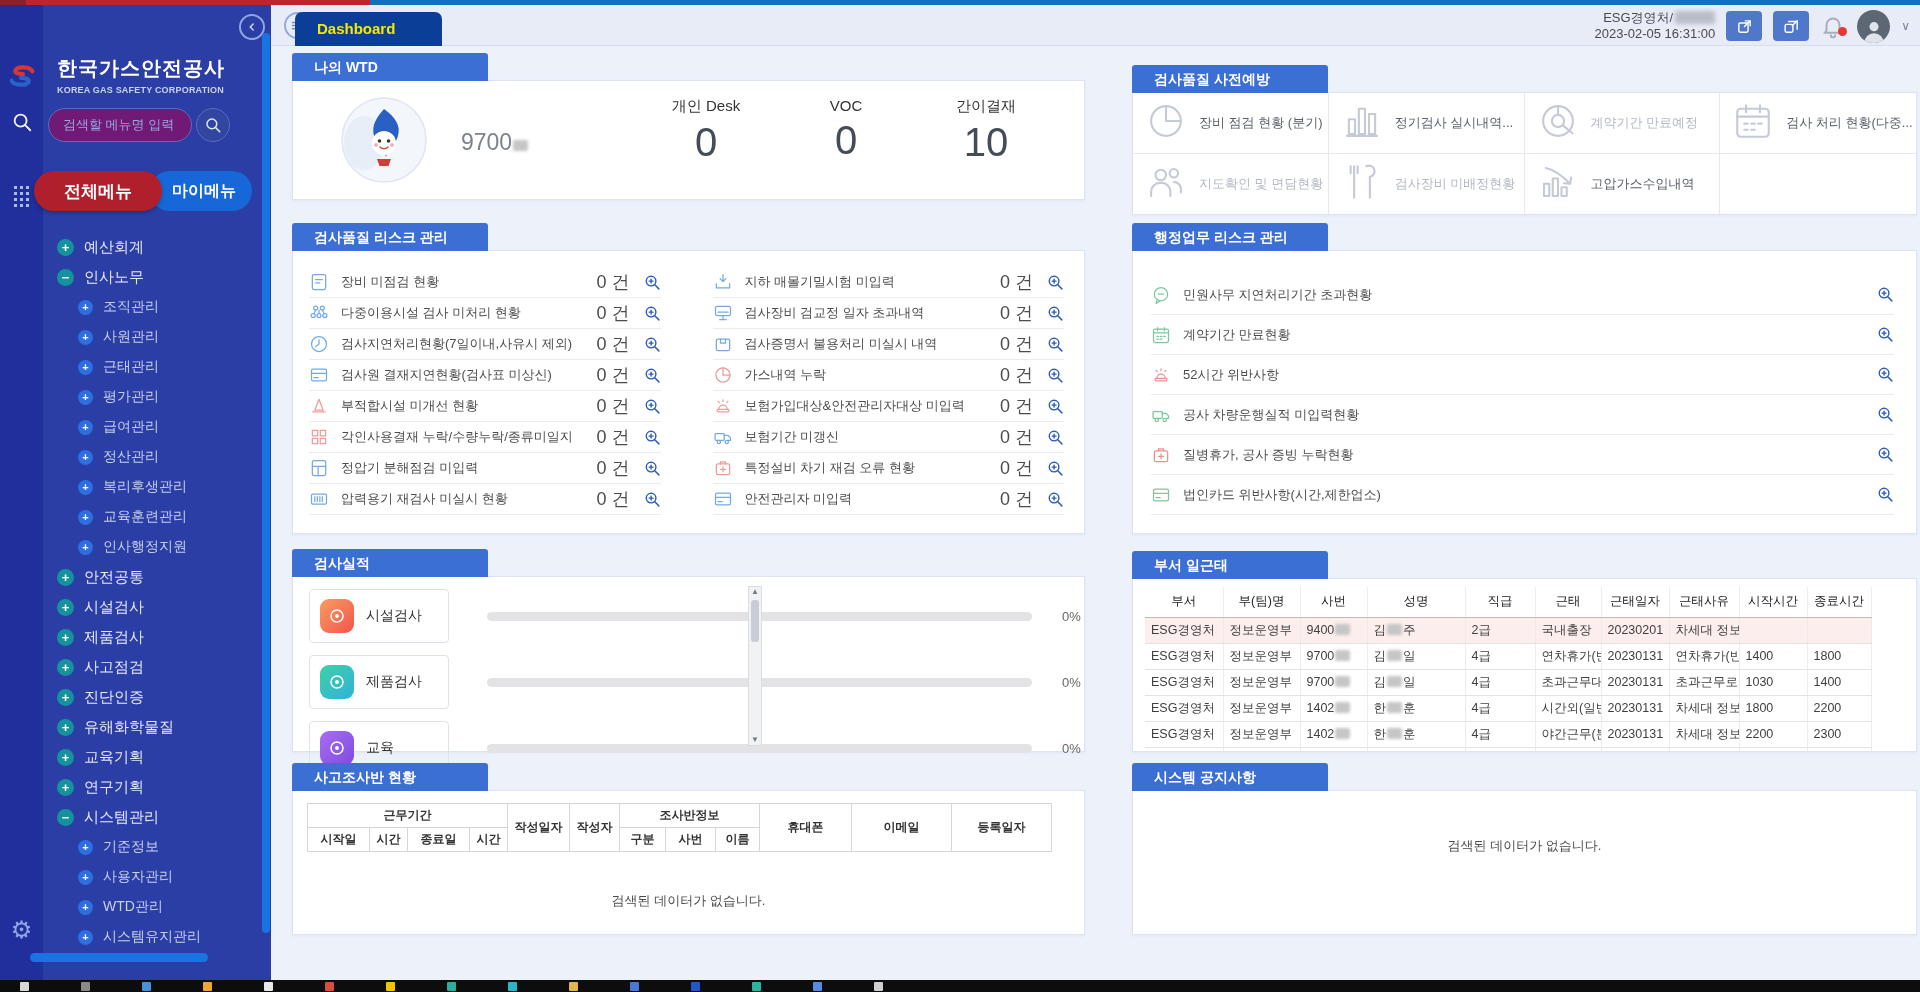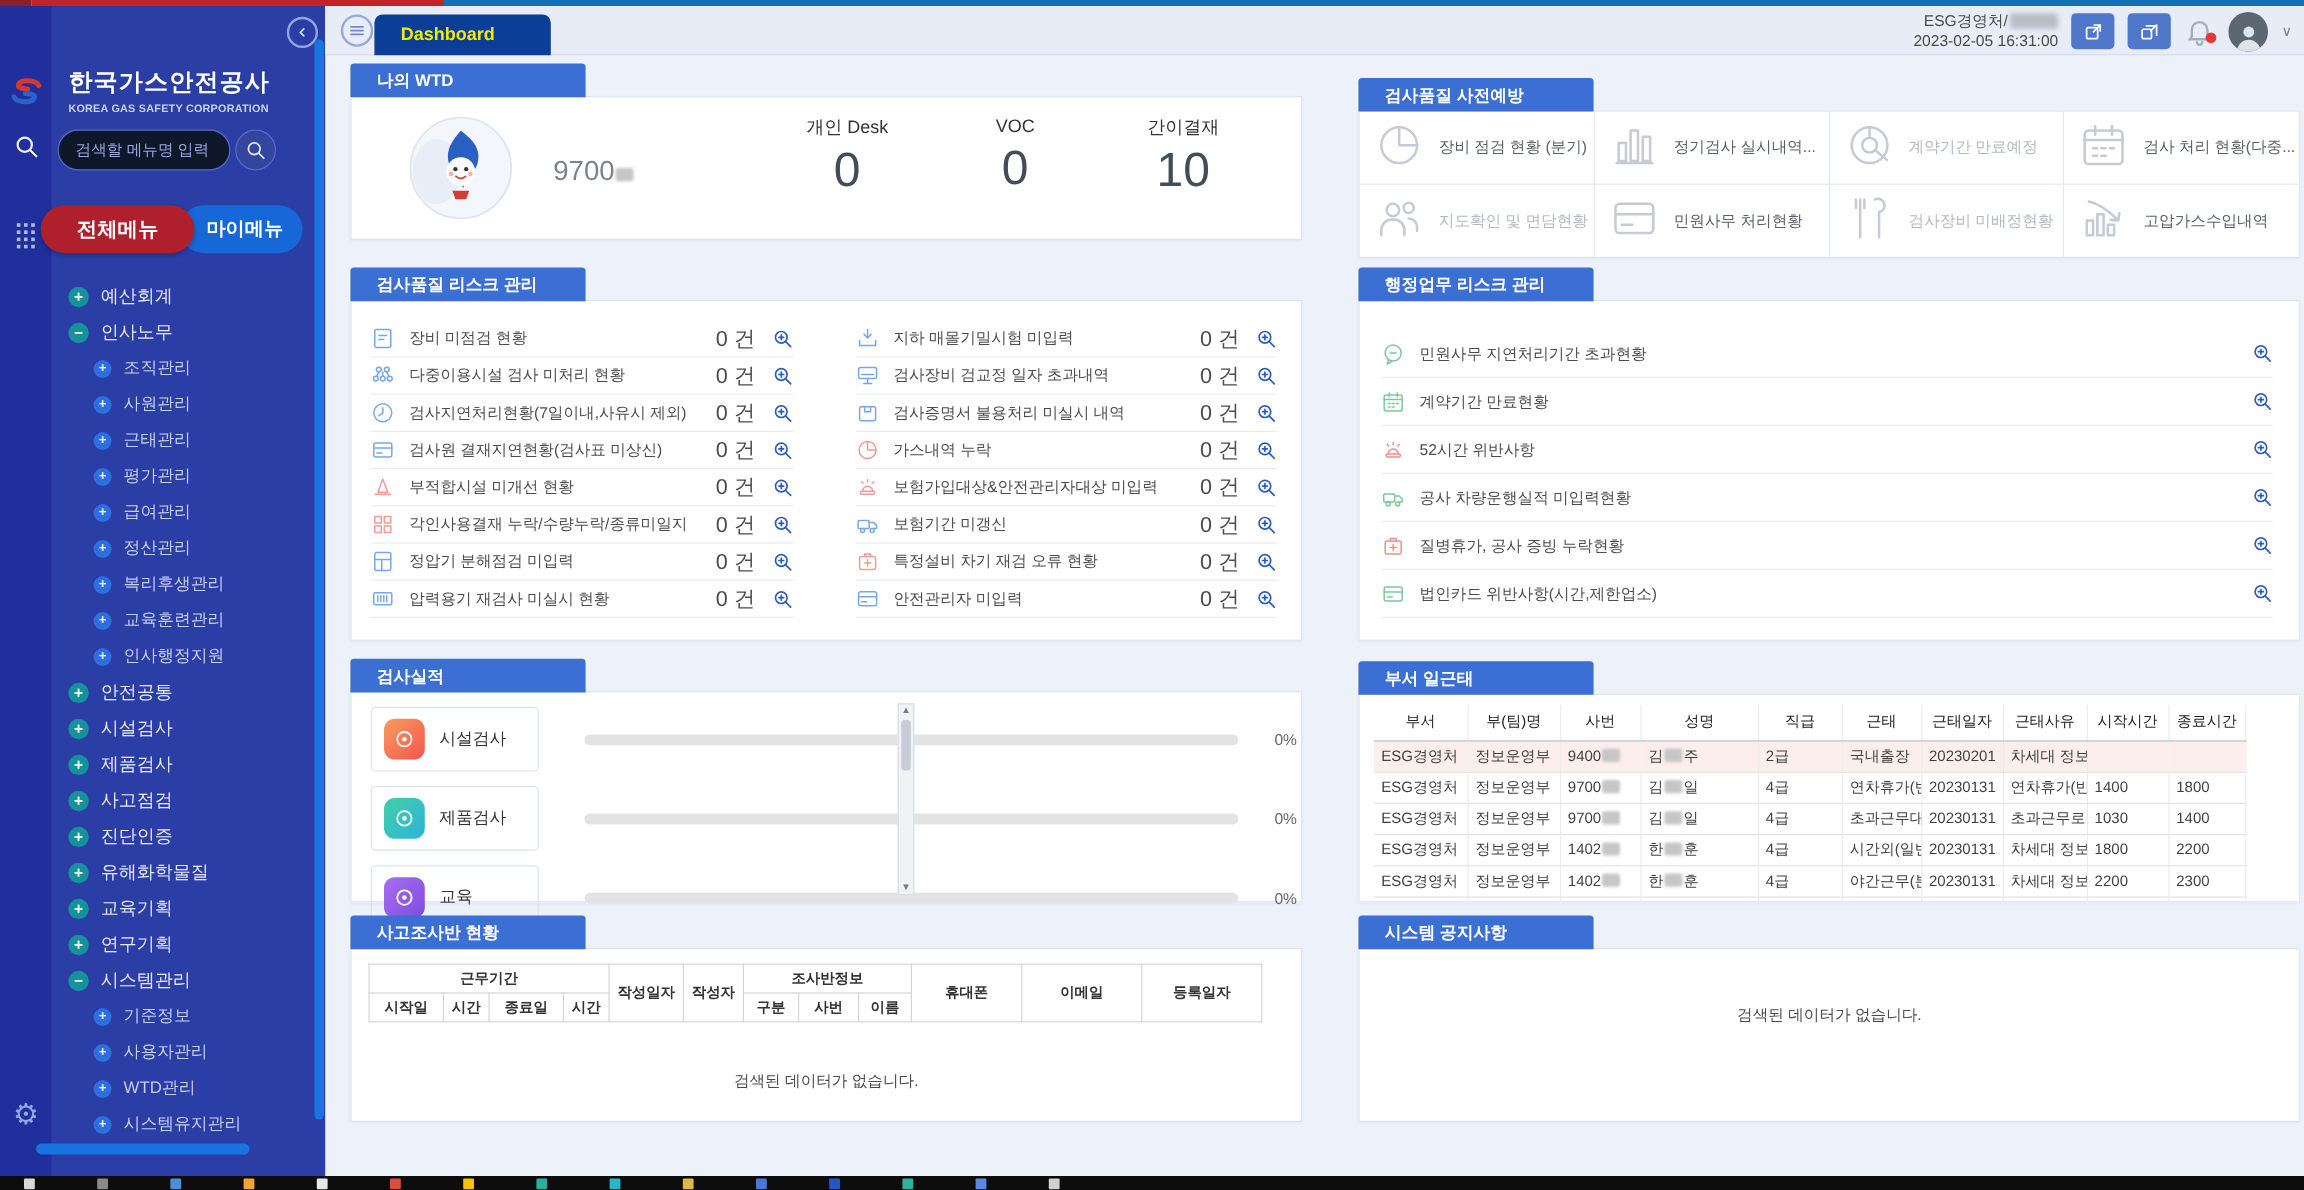--- a/index.html
+++ b/index.html
@@ -13,39 +13,39 @@
   .strip.blu{left:370px;width:1550px;background:#1170b8}
 
   
   #sidebar{position:absolute;left:0;top:5px;width:271px;height:975px;background:#2b3ea6;overflow:hidden}
   #rail{position:absolute;left:0;top:0;width:43px;height:100%;background:#202f9c}
   .rail-ic{position:absolute;left:0;width:43px;text-align:center}
   #collapse-btn{position:absolute;right:6px;top:9px;width:26px;height:26px;border-radius:50%;border:2px solid #8fa6e0;color:#cdd9f5;display:flex;align-items:center;justify-content:center;cursor:pointer}
   #logo-text{position:absolute;left:57px;top:50px;color:#fff}
   #logo-text .t1{font-size:20px;font-weight:bold;letter-spacing:1px}
   #logo-text .t2{font-size:9px;color:#c8d2f2;margin-top:3px;letter-spacing:.2px;font-weight:bold}
-  #search-box{position:absolute;left:48px;top:103px;width:144px;height:34px;border-radius:17px;background:#0f172a;border:1px solid #5a6bc4;color:#9aa8e0;font-size:13px;padding:0 14px;display:flex;align-items:center;overflow:hidden;white-space:nowrap}
+  #search-box{position:absolute;left:48px;top:103px;width:144px;height:34px;border-radius:17px;background:#701a75;border:1px solid #5a6bc4;color:#9aa8e0;font-size:13px;padding:0 14px;display:flex;align-items:center;overflow:hidden;white-space:nowrap}
   #search-btn{position:absolute;left:196px;top:103px;width:34px;height:34px;border-radius:50%;background:#32459f;border:1px solid #5a6bc4;display:flex;align-items:center;justify-content:center}
   .side-tab{position:absolute;top:166px;height:40px;border-radius:20px;color:#fff;font-weight:bold;display:flex;align-items:center;justify-content:center}
   #tab-all{left:34px;width:128px;background:#b0202c;font-size:17px;z-index:2;box-shadow:0 2px 4px rgba(0,0,0,.25)}
   #tab-my{left:150px;width:102px;background:#1668d8;font-size:16px;z-index:1;justify-content:flex-end;padding-right:16px}
   #side-menu{position:absolute;left:0;top:227px;right:12px;bottom:30px;overflow:hidden}
   .m-item{display:flex;align-items:center;height:30px;cursor:pointer;white-space:nowrap}
   .m-item.lv1{padding-left:57px;color:#e6e9f8;font-size:15px}
   .m-item.lv2{padding-left:78px;color:#c7cfec;font-size:14px}
   .m-ico{display:inline-flex;align-items:center;justify-content:center;border-radius:50%;color:#fff;margin-right:10px;font-weight:bold}
   .m-ico.teal{width:17px;height:17px;background:#15929c;font-size:13px;line-height:17px}
   .m-ico.blu2{width:15px;height:15px;background:#2e6fe0;font-size:11px;line-height:15px}
   #side-vscroll{position:absolute;right:1px;top:28px;width:8px;height:900px;background:#1973e0;border-radius:4px}
   #side-hscroll{position:absolute;left:30px;top:948px;width:178px;height:9px;background:#1973e0;border-radius:5px}
 
   
   #topbar{position:absolute;left:271px;top:5px;width:1649px;height:41px;background:#e8ecf7;border-bottom:1px solid #d7ddee}
   #hamburger{position:absolute;left:13px;top:7px;width:27px;height:27px;border-radius:50%;border:2px solid #96a9de;display:flex;align-items:center;justify-content:center}
-  #dash-tab{position:absolute;left:41px;top:7px;width:147px;height:34px;background:#0b3f97;border-radius:7px 7px 0 0;color:#f2ea00;font-weight:bold;font-size:15px;line-height:34px;padding-left:22px}
+  #dash-tab{position:absolute;left:24px;top:7px;width:147px;height:34px;background:#0b3f97;border-radius:7px 7px 0 0;color:#f2ea00;font-weight:bold;font-size:15px;line-height:34px;padding-left:22px}
   #user-area{position:absolute;right:10px;top:4px;height:34px;display:flex;align-items:center;gap:11px}
   #user-info{text-align:right;font-size:13px;color:#4a4a4a;line-height:16px}
   .hbtn{width:36px;height:30px;border-radius:4px;background:#4f78cb;display:flex;align-items:center;justify-content:center}
   #avatar{width:33px;height:33px;border-radius:50%;background:#5d6673;overflow:hidden;display:flex;align-items:flex-end;justify-content:center}
   .blurchip{display:inline-block;width:40px;height:13px;background:#b9bdc6;border-radius:2px;filter:blur(2px);vertical-align:-2px;margin-left:2px}
   .bmask{display:inline-block;width:15px;height:11px;background:#c6c6c6;border-radius:2px;filter:blur(1.5px);vertical-align:-1px;margin:0 1px}
 
   
   .panel{position:absolute;background:#fff;border:1px solid #dee3f0;box-shadow:0 1px 3px rgba(40,60,120,.06)}
   .ptab{position:absolute;top:-28px;left:-1px;width:196px;height:28px;line-height:28px;background:#3c6fd3;color:#fff;font-size:14px;font-weight:bold;padding-left:22px;border-radius:3px 3px 0 0;white-space:nowrap}
@@ -760,27 +760,20 @@
           <span class="plb">검사 처리 현황(다중...</span>
         </div>
         <div class="pcell muted">
           <span class="pic"><svg width="42" height="42" viewBox="0 0 24 24" fill="none" stroke="#c5cad6" stroke-width="1.2" stroke-linecap="round" stroke-linejoin="round">
               <circle cx="9" cy="8" r="3"></circle>
               <circle cx="16.5" cy="7" r="2.4"></circle>
               <path d="M3.5 20v-2.5a5 5 0 015-5h1a5 5 0 015 5V20"></path>
               <path d="M16.5 12a4 4 0 014 4v2"></path>
             </svg></span>
           <span class="plb">지도확인 및 면담현황</span>
-        </div>
-        <div class="pcell">
-          <span class="pic"><svg width="42" height="42" viewBox="0 0 24 24" fill="none" stroke="#c5cad6" stroke-width="1.2" stroke-linecap="round" stroke-linejoin="round">
-              <rect x="3" y="5" width="18" height="14" rx="2"></rect>
-              <path d="M3 10h18M6 15h5"></path>
-            </svg></span>
-          <span class="plb">민원사무 처리현황</span>
         </div>
         <div class="pcell muted">
           <span class="pic"><svg width="42" height="42" viewBox="0 0 24 24" fill="none" stroke="#c5cad6" stroke-width="1.2" stroke-linecap="round" stroke-linejoin="round">
               <path d="M7.5 3v6.5M5.5 3v4M9.5 3v4M7.5 9.5V21"></path>
               <path d="M16.5 21V9a3.2 3.2 0 10-2-6"></path>
             </svg></span>
           <span class="plb">검사장비 미배정현황</span>
         </div>
         <div class="pcell">
           <span class="pic"><svg width="42" height="42" viewBox="0 0 24 24" fill="none" stroke="#c5cad6" stroke-width="1.2" stroke-linecap="round" stroke-linejoin="round">

